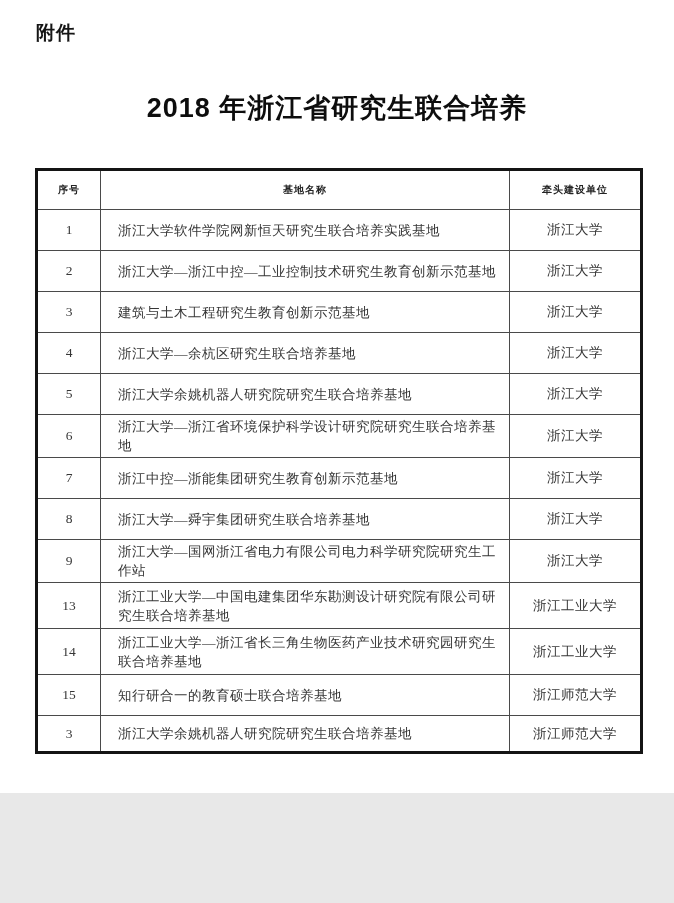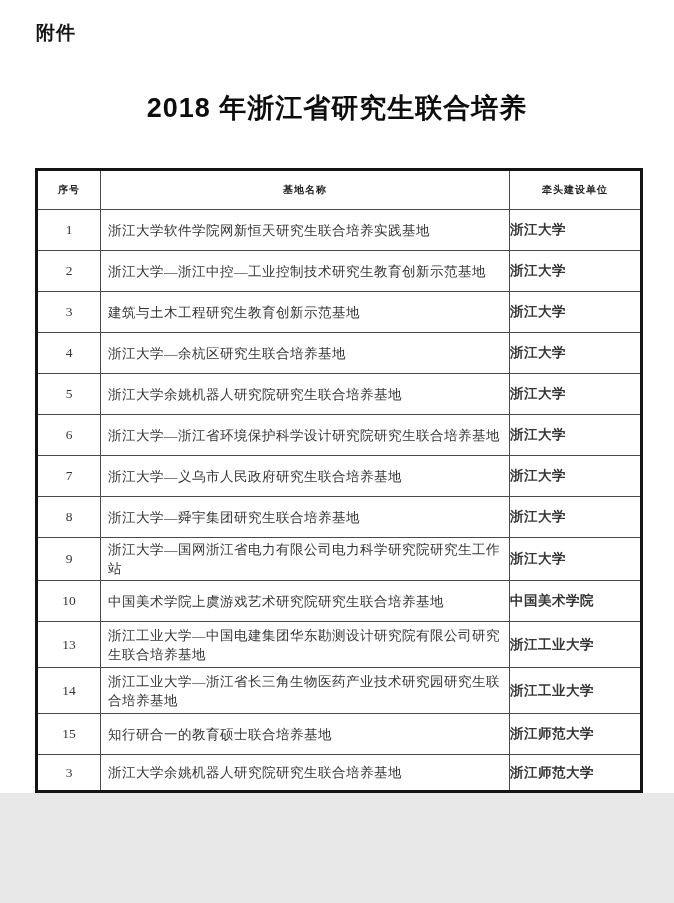--- a/index.html
+++ b/index.html
@@ -59,22 +59,22 @@
     font-size:10px;
     color:#242424;
     text-align:center;
     letter-spacing:1px;
   }
   tr.data-row { height:41px; }
   tr.data-row.h-short { height:34px; }
   tr.data-row.h-tall  { height:46px; }
   tr.data-row.h-small { height:37px; }
   td.no-cell   { text-align:center; font-size:14px; color:#2d2d2d; }
-  td.name-cell { text-align:left; padding:2px 6px 2px 7px; line-height:19px; letter-spacing:0.5px; }
-  td.unit-cell { letter-spacing:0.5px;font-weight:bold; }
+  td.name-cell { text-align:left; padding:2px 6px 2px 17px; line-height:19px; letter-spacing:0.5px; }
+  td.unit-cell { text-align:center; letter-spacing:0.5px; }
   .page-number {
     position:absolute;
     top:873px; right:52px;
     font-family:"Liberation Serif", serif;
     font-size:16px;
     color:#3c3c3c;
     letter-spacing:3px;
   }
 </style>
 </head>
@@ -125,37 +125,32 @@
         <td class="name-cell">浙江大学余姚机器人研究院研究生联合培养基地</td>
         <td class="unit-cell">浙江大学</td>
       </tr>
       <tr class="data-row">
         <td class="no-cell">6</td>
         <td class="name-cell">浙江大学—浙江省环境保护科学设计研究院研究生联合培养基地</td>
         <td class="unit-cell">浙江大学</td>
       </tr>
       <tr class="data-row">
         <td class="no-cell">7</td>
-        <td class="name-cell">浙江大学—义乌市人民政府研究生联合培养基地</td>
+        <td class="name-cell">浙江中控—浙能集团研究生教育创新示范基地</td>
         <td class="unit-cell">浙江大学</td>
       </tr>
       <tr class="data-row">
         <td class="no-cell">8</td>
         <td class="name-cell">浙江大学—舜宇集团研究生联合培养基地</td>
         <td class="unit-cell">浙江大学</td>
       </tr>
       <tr class="data-row h-short">
         <td class="no-cell">9</td>
         <td class="name-cell">浙江大学—国网浙江省电力有限公司电力科学研究院研究生工作站</td>
         <td class="unit-cell">浙江大学</td>
-      </tr>
-      <tr class="data-row">
-        <td class="no-cell">10</td>
-        <td class="name-cell">中国美术学院上虞游戏艺术研究院研究生联合培养基地</td>
-        <td class="unit-cell">中国美术学院</td>
       </tr>
       <tr class="data-row h-tall">
         <td class="no-cell">13</td>
         <td class="name-cell">浙江工业大学—中国电建集团华东勘测设计研究院有限公司研究生联合培养基地</td>
         <td class="unit-cell">浙江工业大学</td>
       </tr>
       <tr class="data-row h-tall">
         <td class="no-cell">14</td>
         <td class="name-cell">浙江工业大学—浙江省长三角生物医药产业技术研究园研究生联合培养基地</td>
         <td class="unit-cell">浙江工业大学</td>

